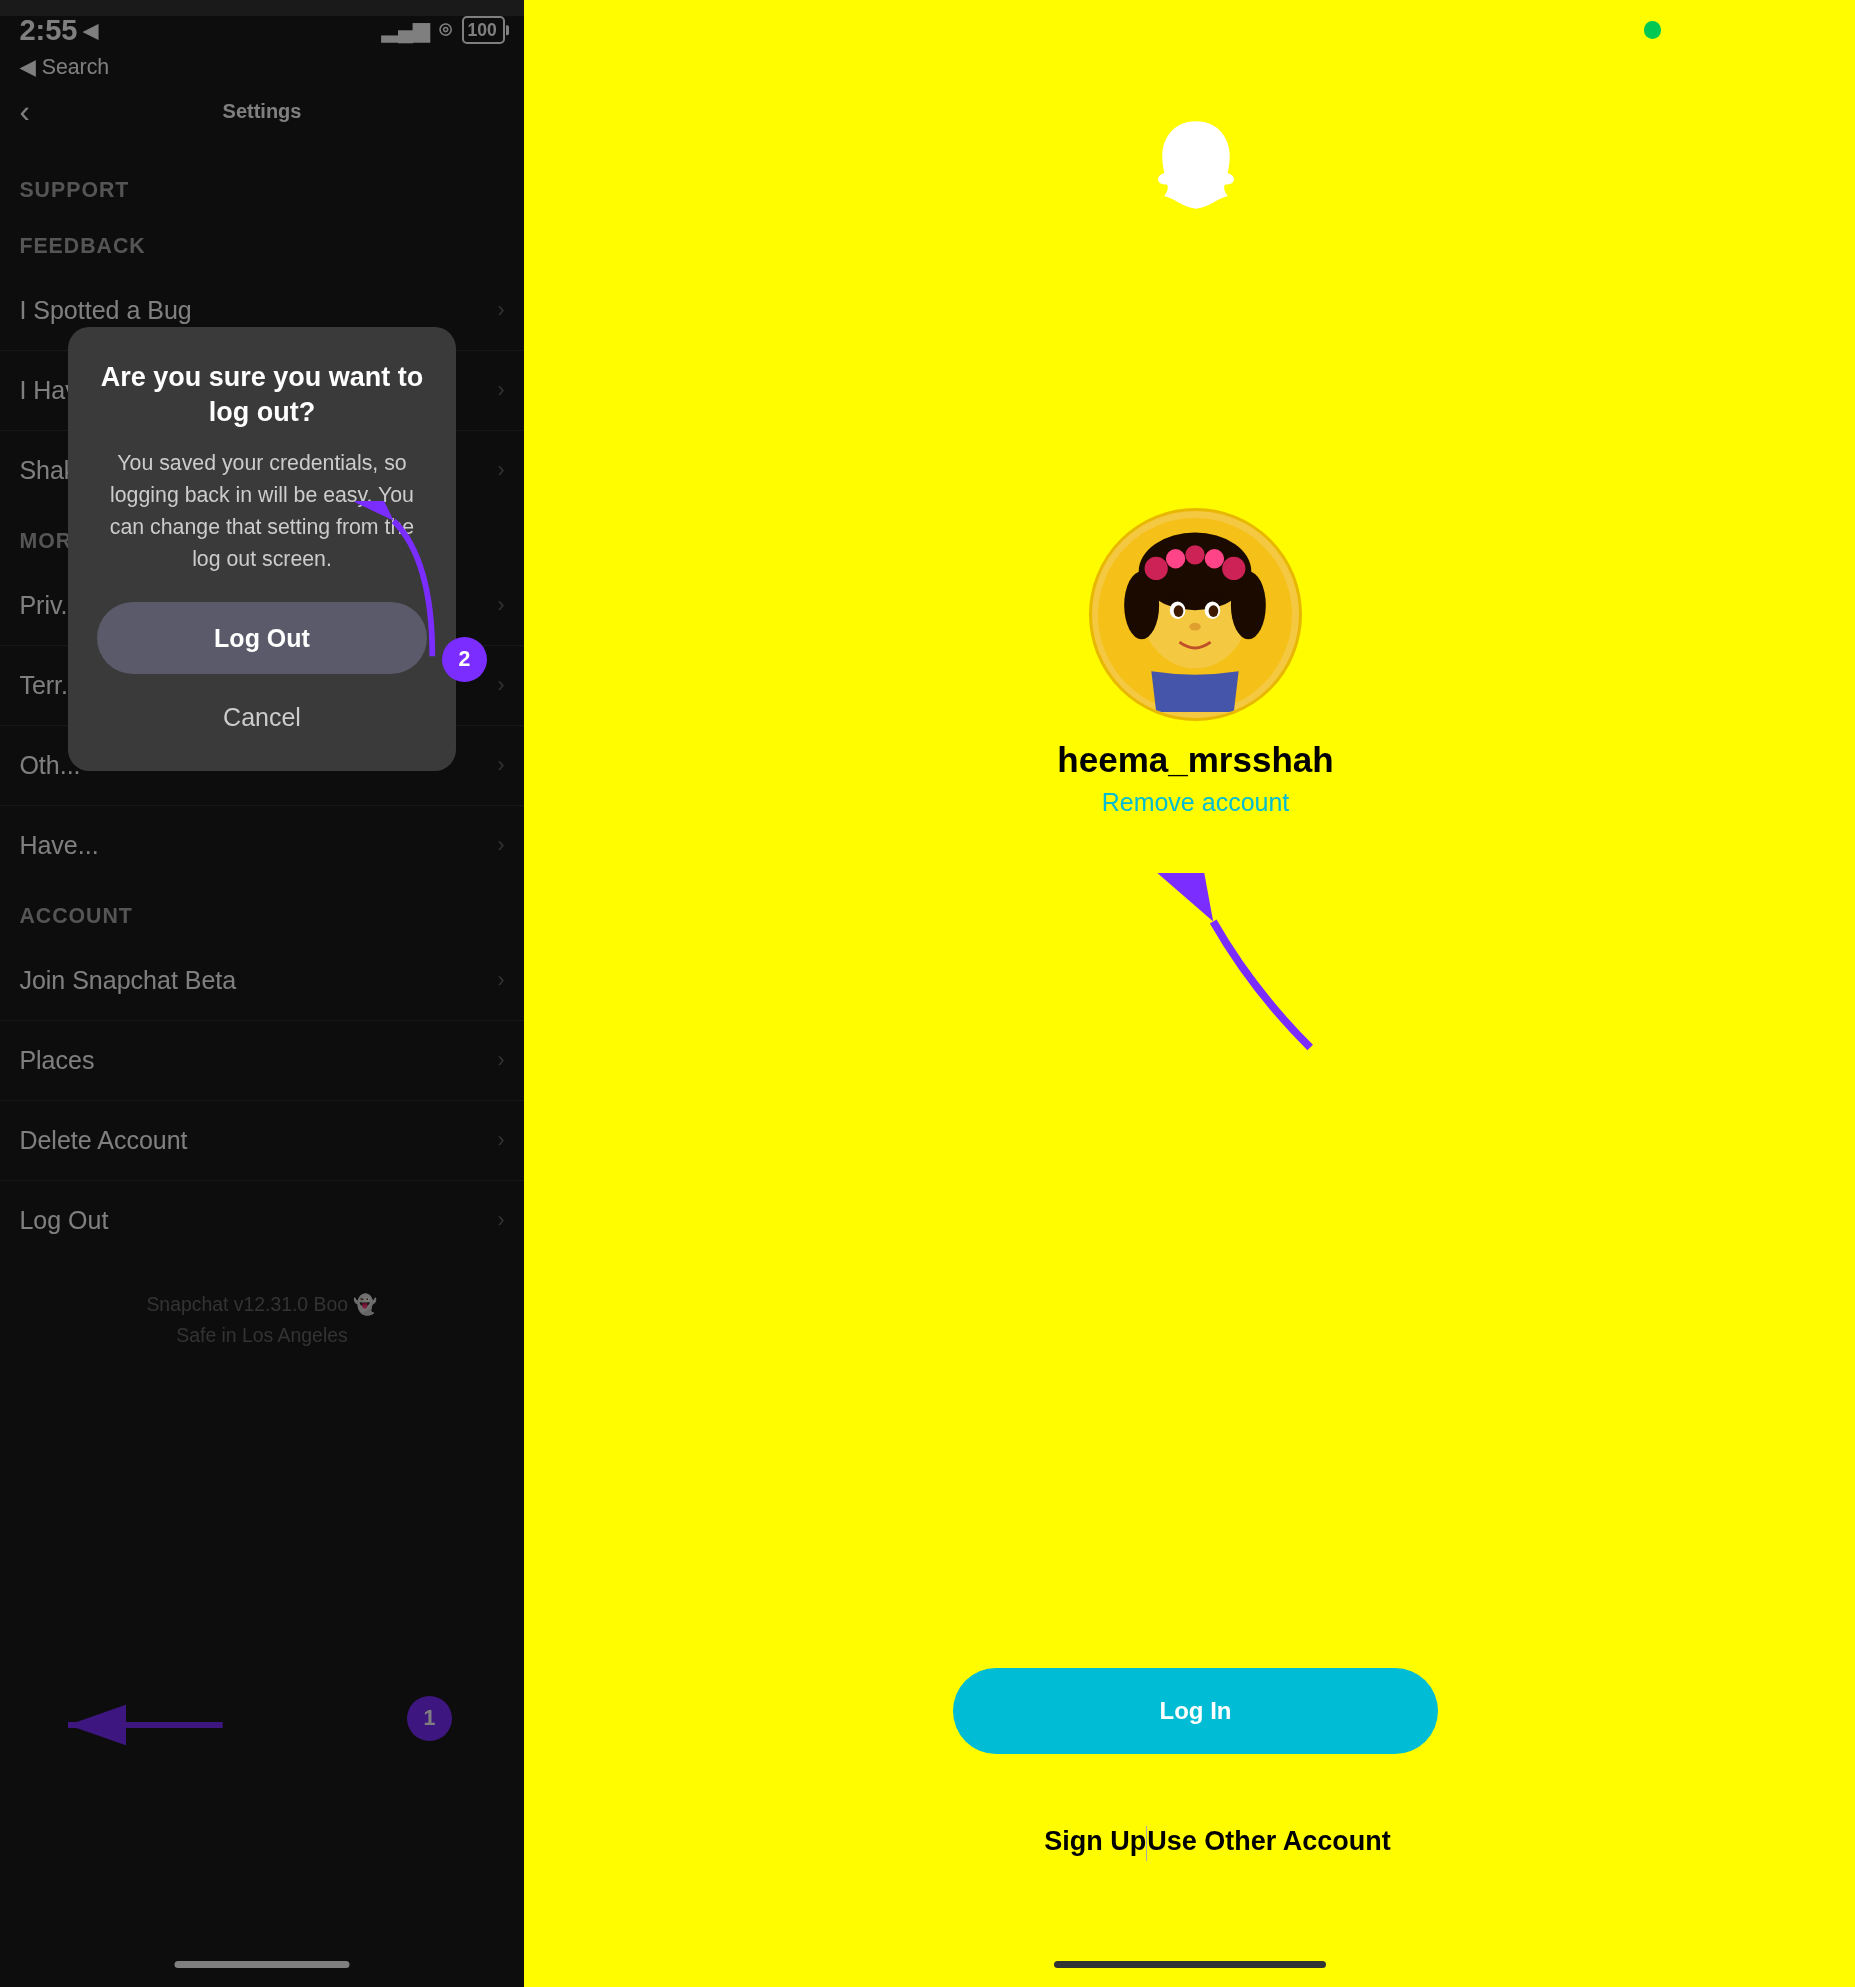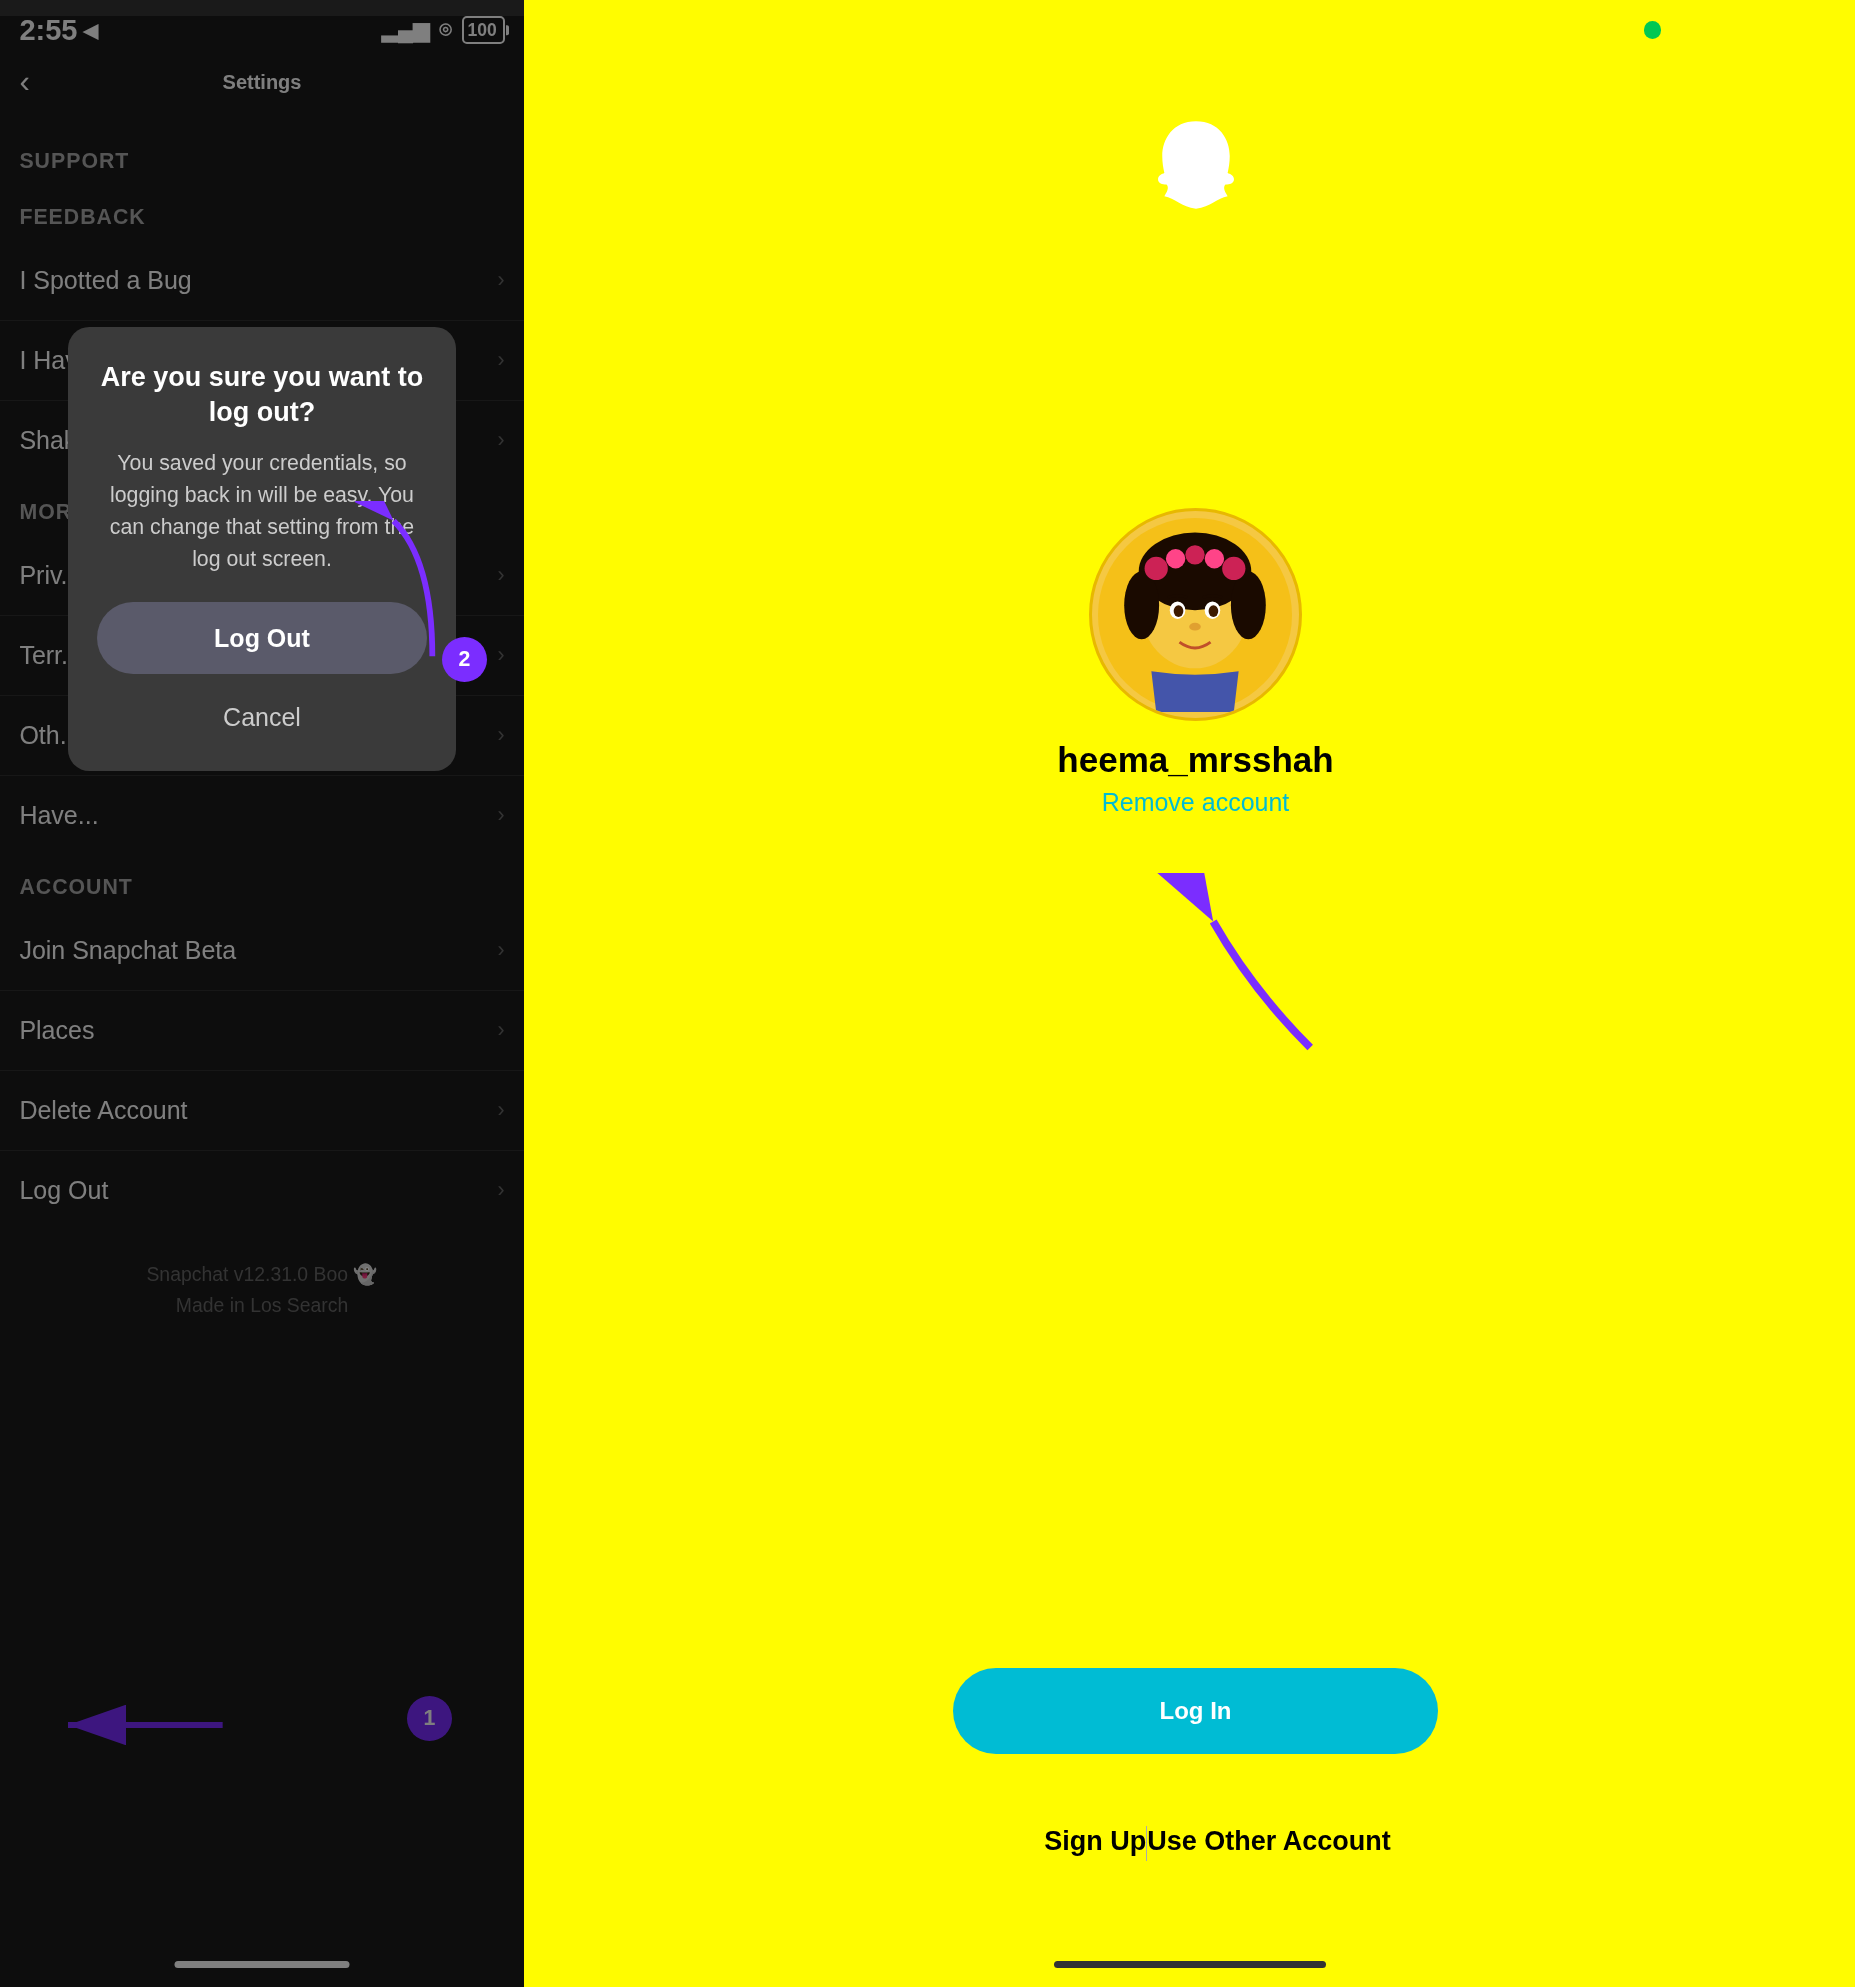--- a/index.html
+++ b/index.html
@@ -296,20 +296,23 @@
       <span class="status-time">2:55</span>
       <span style="font-size:19.4px;">◀</span>
     </div>
     <div class="status-icons">
       <span>▂▄▆</span>
       <span>⌾</span>
       <span class="battery-icon">100</span>
     </div>
   </div>
 
+  <div style="padding: 0 19.4px 3.9px; font-size:21.3px; color:#fff;">
+    <span>◀ Search</span>
+  </div>
 
   <div class="nav-bar">
     <span class="back-btn">‹</span>
     <span class="nav-title">Settings</span>
   </div>
 
   <div class="settings-content">
 
     <div class="section-header">SUPPORT</div>
 
@@ -364,21 +367,21 @@
         <span class="chevron">›</span>
       </div>
       <div class="list-item">
         <span>Log Out</span>
         <span class="chevron">›</span>
       </div>
     </div>
 
     <div class="version-text">
       <div style="white-space:pre-line;">Snapchat v12.31.0 Boo 👻
-Made in Los Search</div>
+Safe in Los Angeles</div>
     </div>
   </div>
 
   <svg style="position:absolute; bottom:233px; left:29px; width:223px; height:58px;" viewBox="0 0 230 60" width="223" height="58">
     <defs>
       <marker id="arrowhead1" markerWidth="10" markerHeight="7" refX="10" refY="3.5" orient="auto">
         <polygon points="0 0, 10 3.5, 0 7" fill="#7b2dff"></polygon>
       </marker>
     </defs>
     <line x1="200" y1="30" x2="40" y2="30" stroke="#7b2dff" stroke-width="6" marker-end="url(#arrowhead1)"></line>

